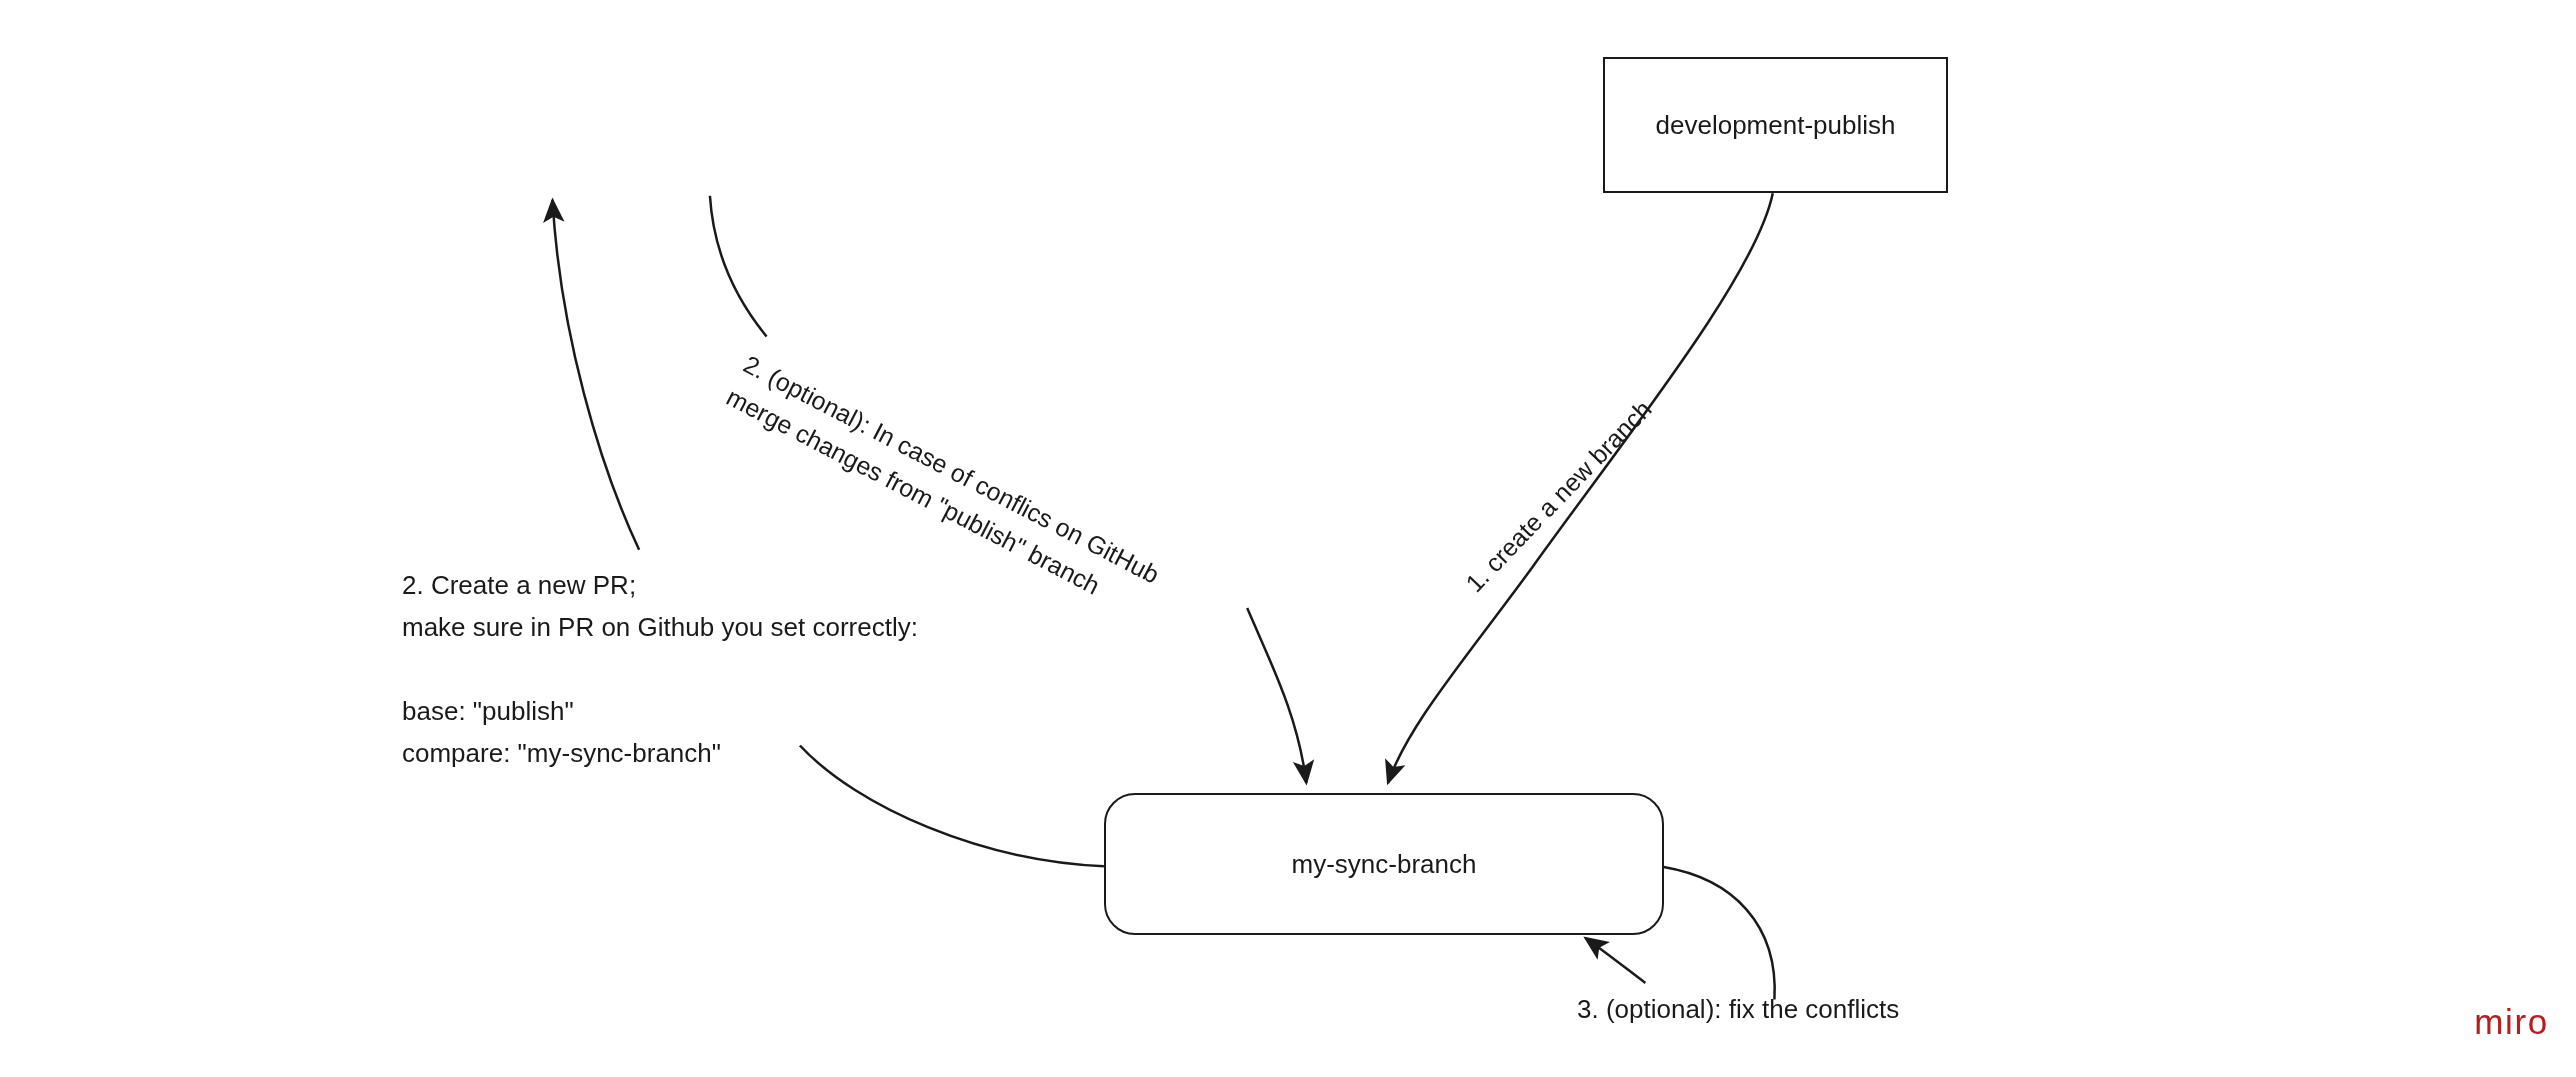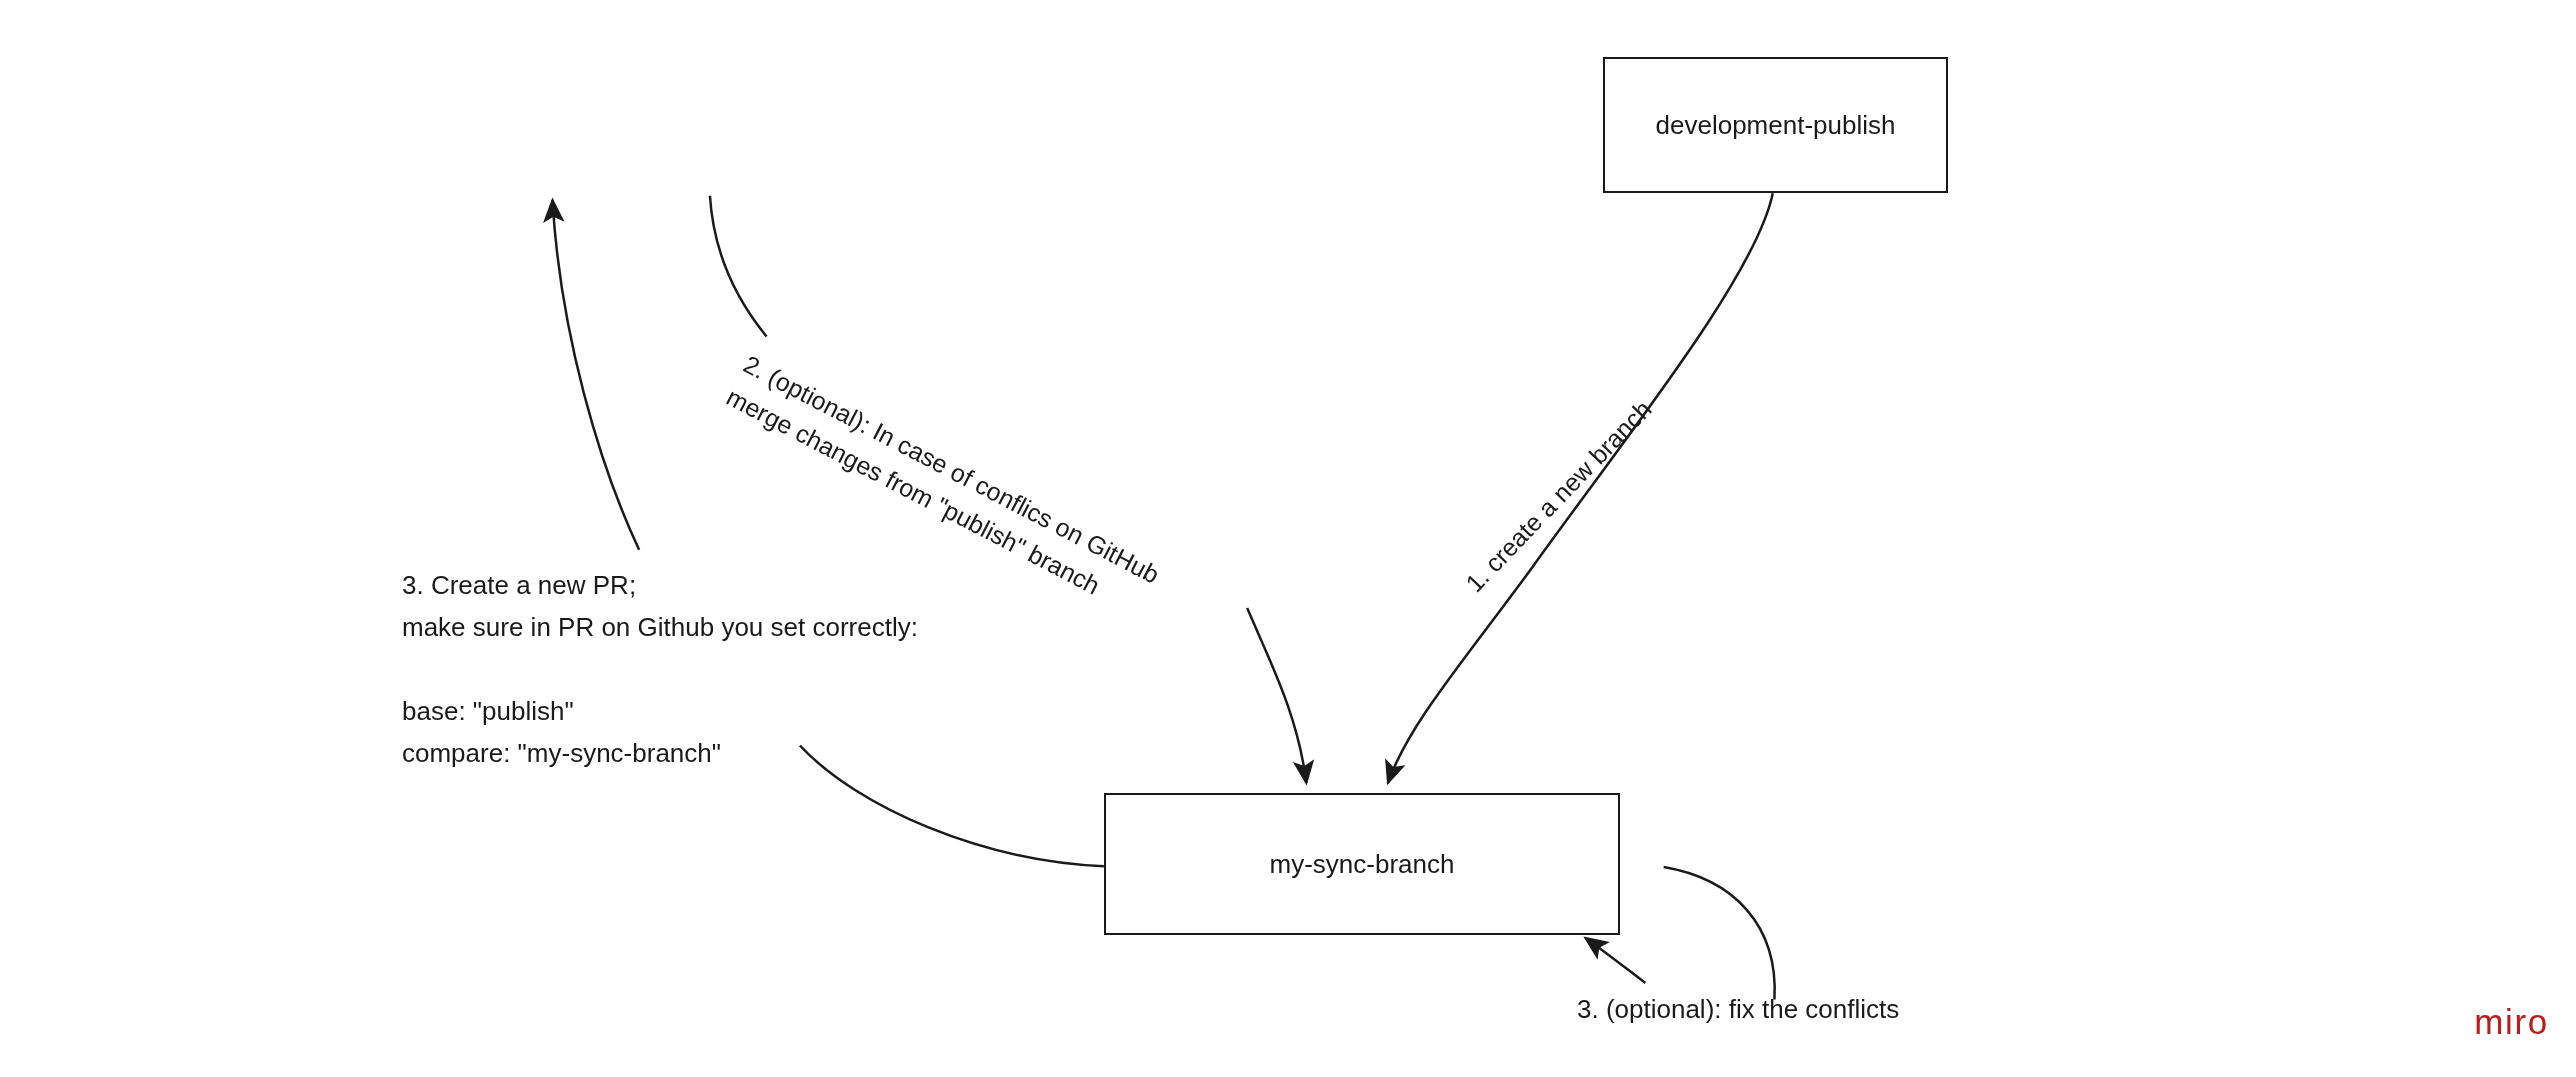--- a/index.html
+++ b/index.html
@@ -46,22 +46,23 @@
   }
   #node-development-publish {
     left: 1603px;
     top: 57px;
     width: 345px;
     height: 136px;
   }
   #node-my-sync-branch {
     left: 1104px;
     top: 793px;
-    width: 516px;
+    width: 560px;
     height: 142px;
+    border-radius: 31px;
   }
   .label {
     position: absolute;
     font-size: 26px;
     color: #1a1a1a;
     line-height: 1.0;
     white-space: pre;
   }
   #label-step4 {
     left: 402px;
@@ -128,21 +129,21 @@
 
   <div class="node" id="node-development-publish">development-publish</div>
 
   <div class="node" id="node-my-sync-branch">my-sync-branch</div>
 
   <div class="rot-label" id="label-step2">2. (optional): In case of conflics on GitHub
 merge changes from "publish" branch</div>
 
   <div class="rot-label" id="label-step1">1. create a new branch</div>
 
-  <div class="label" id="label-step4">3. Create a new PR;
+  <div class="label" id="label-step4">2. Create a new PR;
 make sure in PR on Github you set correctly:
 
 base: "publish"
 compare: "my-sync-branch"</div>
 
   <div class="label" id="label-step3">3. (optional): fix the conflicts</div>
 
   <div id="watermark">miro</div>
 
 </div>

